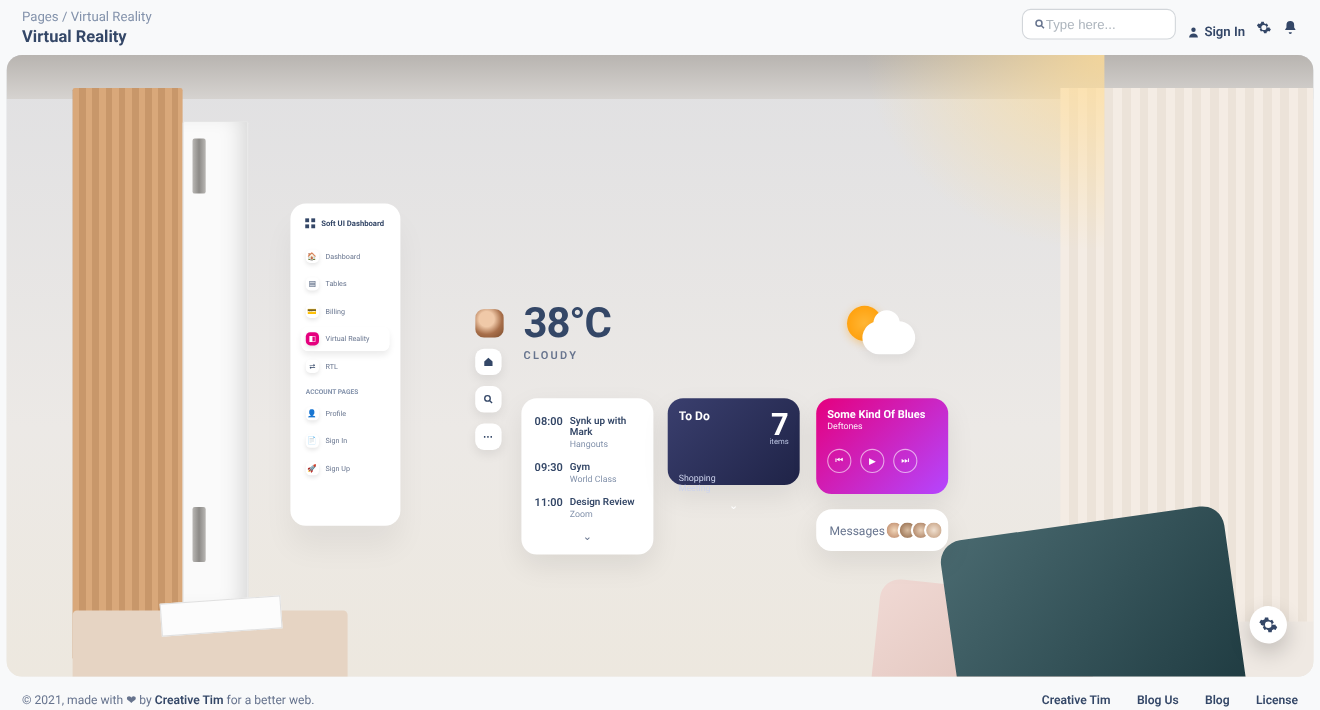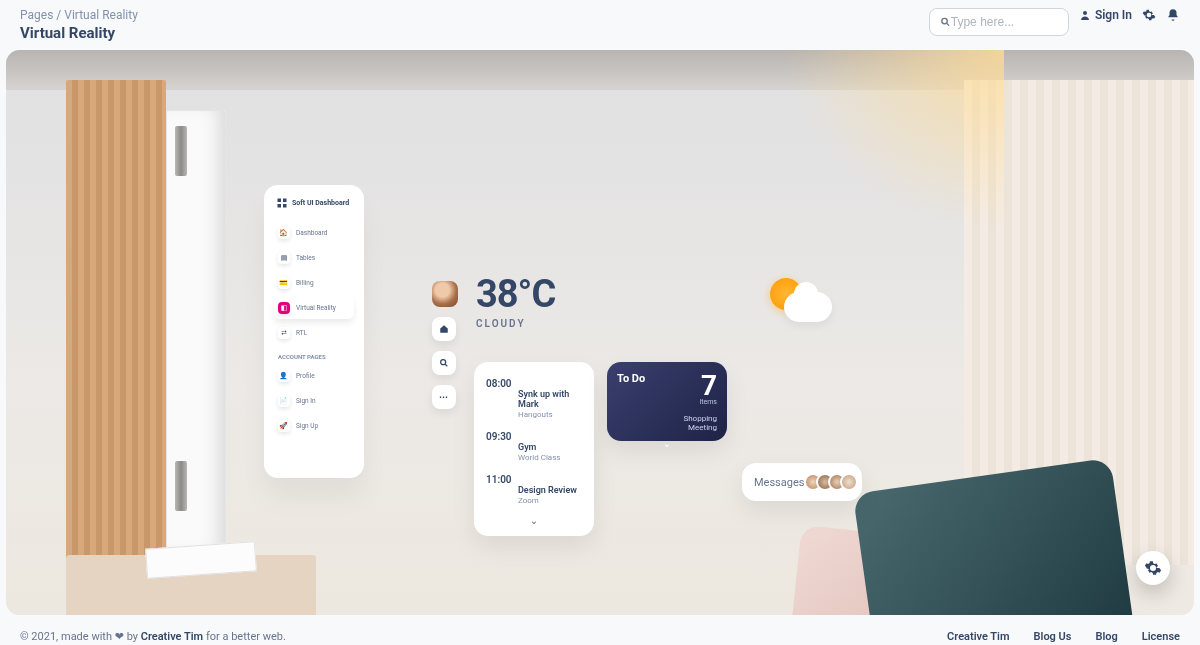--- a/index.html
+++ b/index.html
@@ -1,21 +1,21 @@
 <!DOCTYPE html>
 <html><head>
 <meta charset="utf-8">
 <style>
 * { box-sizing: border-box; margin: 0; padding: 0; }
 body { font-family: -apple-system, BlinkMacSystemFont, "Segoe UI", Roboto, "Helvetica Neue", Arial, sans-serif; background: #f8f9fa; color: #344767; width: 1200px; height: 645px; overflow: hidden; }
 .top-area { height: 50px; display: flex; justify-content: space-between; align-items: flex-start; padding: 8px 20px 0; }
 .breadcrumb { font-size: 12px; color: #8392ab; }
 .breadcrumb a { color: #8392ab; text-decoration: none; }
 .page-title { font-size: 15px; font-weight: 700; color: #344767; margin-top: 2px; }
-.top-right { display: flex; align-items: flex-start; gap: 10px; }
+.top-right { display: flex; align-items: flex-end; gap: 10px; }
 .search-box { display: flex; align-items: center; background: #fff; border: 1px solid #d2d6da; border-radius: 8px; padding: 6px 10px; width: 140px; }
 .search-box input { border: none; outline: none; font-size: 12px; width: 100%; }
 .search-box input::placeholder { color: #adb5bd; }
 .icon-sm { width: 12px; height: 12px; display: inline-block; vertical-align: middle; }
 .signin { font-size: 12px; font-weight: 600; color: #344767; display: flex; align-items: center; gap: 4px; cursor: pointer; }
 .top-icon { color: #344767; font-size: 14px; cursor: pointer; }
 
 .vr-bg { position: relative; height: 565px; margin: 0 6px; border-radius: 14px; overflow: hidden; background: linear-gradient(to bottom, #d9dce0 0%, #e8e5e2 40%, #e9e4dc 100%); }
 
 .wall { position:absolute; inset:0; background: linear-gradient(to bottom, #e0e0e2 0%, #ece9e6 60%, #ede8df 100%); }
@@ -53,31 +53,31 @@
 
 .weather-icon { position:absolute; left:762px; top:222px; z-index:10;}
 .sun { width:32px; height:32px; background: radial-gradient(circle,#ffb635,#ff9a00); border-radius:50%; position:absolute; left:2px; top:6px; box-shadow:0 2px 8px rgba(255,154,0,.4);}
 .cloud { width:48px; height:30px; background:#fff; border-radius:18px; position:absolute; left:16px; top:20px; box-shadow:0 4px 10px rgba(0,0,0,.06);}
 .cloud::before { content:''; position:absolute; width:24px; height:24px; background:#fff; border-radius:50%; top:-10px; left:10px;}
 
 .card { background:#fff; border-radius:14px; box-shadow:0 10px 25px rgba(0,0,0,.08); padding:10px; z-index:10; position:absolute;}
 .schedule { left:468px; top:312px; width:120px; }
 .sched-row { display:flex; gap:6px; padding:6px 2px; border-bottom:0; }
 .sched-time { font-size:10px; font-weight:600; color:#344767; width:26px;}
-.sched-body { flex:1;margin-top:11px; }
+.sched-body { flex:1; }
 .sched-title { font-size:9px; font-weight:600; color:#344767;}
 .sched-sub { font-size:8px; color:#8392ab; margin-top:1px;}
 .sched-more { text-align:center; padding-top:4px; color:#67748e; font-size:10px;}
 
 .todo { left:601px; top:312px; width:120px; height:79px; background: linear-gradient(135deg,#3a3f6e,#1f2347); color:#fff;}
 .todo .t-head { display:flex; justify-content:space-between; align-items:flex-start;}
 .todo .t-title { font-size:11px; font-weight:700;}
 .todo .t-count { font-size:28px; font-weight:700; text-align:right; line-height:1;}
 .todo .t-items { font-size:7px; color:#bac3e0; text-align:right; margin-top:-2px;}
-.todo .t-body { font-size:8px; color:#cdd3ec; margin-top:8px;text-align:right;}
+.todo .t-body { font-size:8px; color:#cdd3ec; margin-top:24px;}
 .todo .t-more { text-align:center; color:#fff; font-size:10px; margin-top:6px;}
 
 .emails { left:601px; top:420px; width:120px; padding:10px 12px; display:flex; justify-content:space-between; align-items:center;}
 .emails .e-label { font-size:9px; color:#344767;}
 .emails .e-check { font-size:9px; color:#67748e;}
 
 .player { left:736px; top:312px; width:120px; height:87px; background: linear-gradient(135deg,#e5007e,#b446ff); color:#fff; border-radius:14px;}
 .player .p-title { font-size:10px; font-weight:700;}
 .player .p-sub { font-size:8px; opacity:.9;}
 .player .ctrls { display:flex; gap:8px; margin-top:16px;}
@@ -257,20 +257,35 @@
           <div class="t-count">7</div>
           <div class="t-items">items</div>
         </div>
     </div>
     <div class="t-body" style="white-space:pre-line">Shopping
 Meeting</div>
     <div class="t-more"><span>⌄</span></div>
   </div>
 
 
+  <div class="card player">
+    <div class="p-title">Some Kind Of Blues</div>
+    <div class="p-sub">Deftones</div>
+    <div class="ctrls">
+      <div class="cb">
+          <span>⏮</span>
+        </div>
+      <div class="cb">
+          <span>▶</span>
+        </div>
+      <div class="cb">
+          <span>⏭</span>
+        </div>
+    </div>
+  </div>
 
   <div class="card messages">
     <span class="m-label">Messages</span>
     <span class="avatars">
       <span class="a"></span>
       <span class="a"></span>
       <span class="a"></span>
       <span class="a"></span>
     </span>
   </div>

